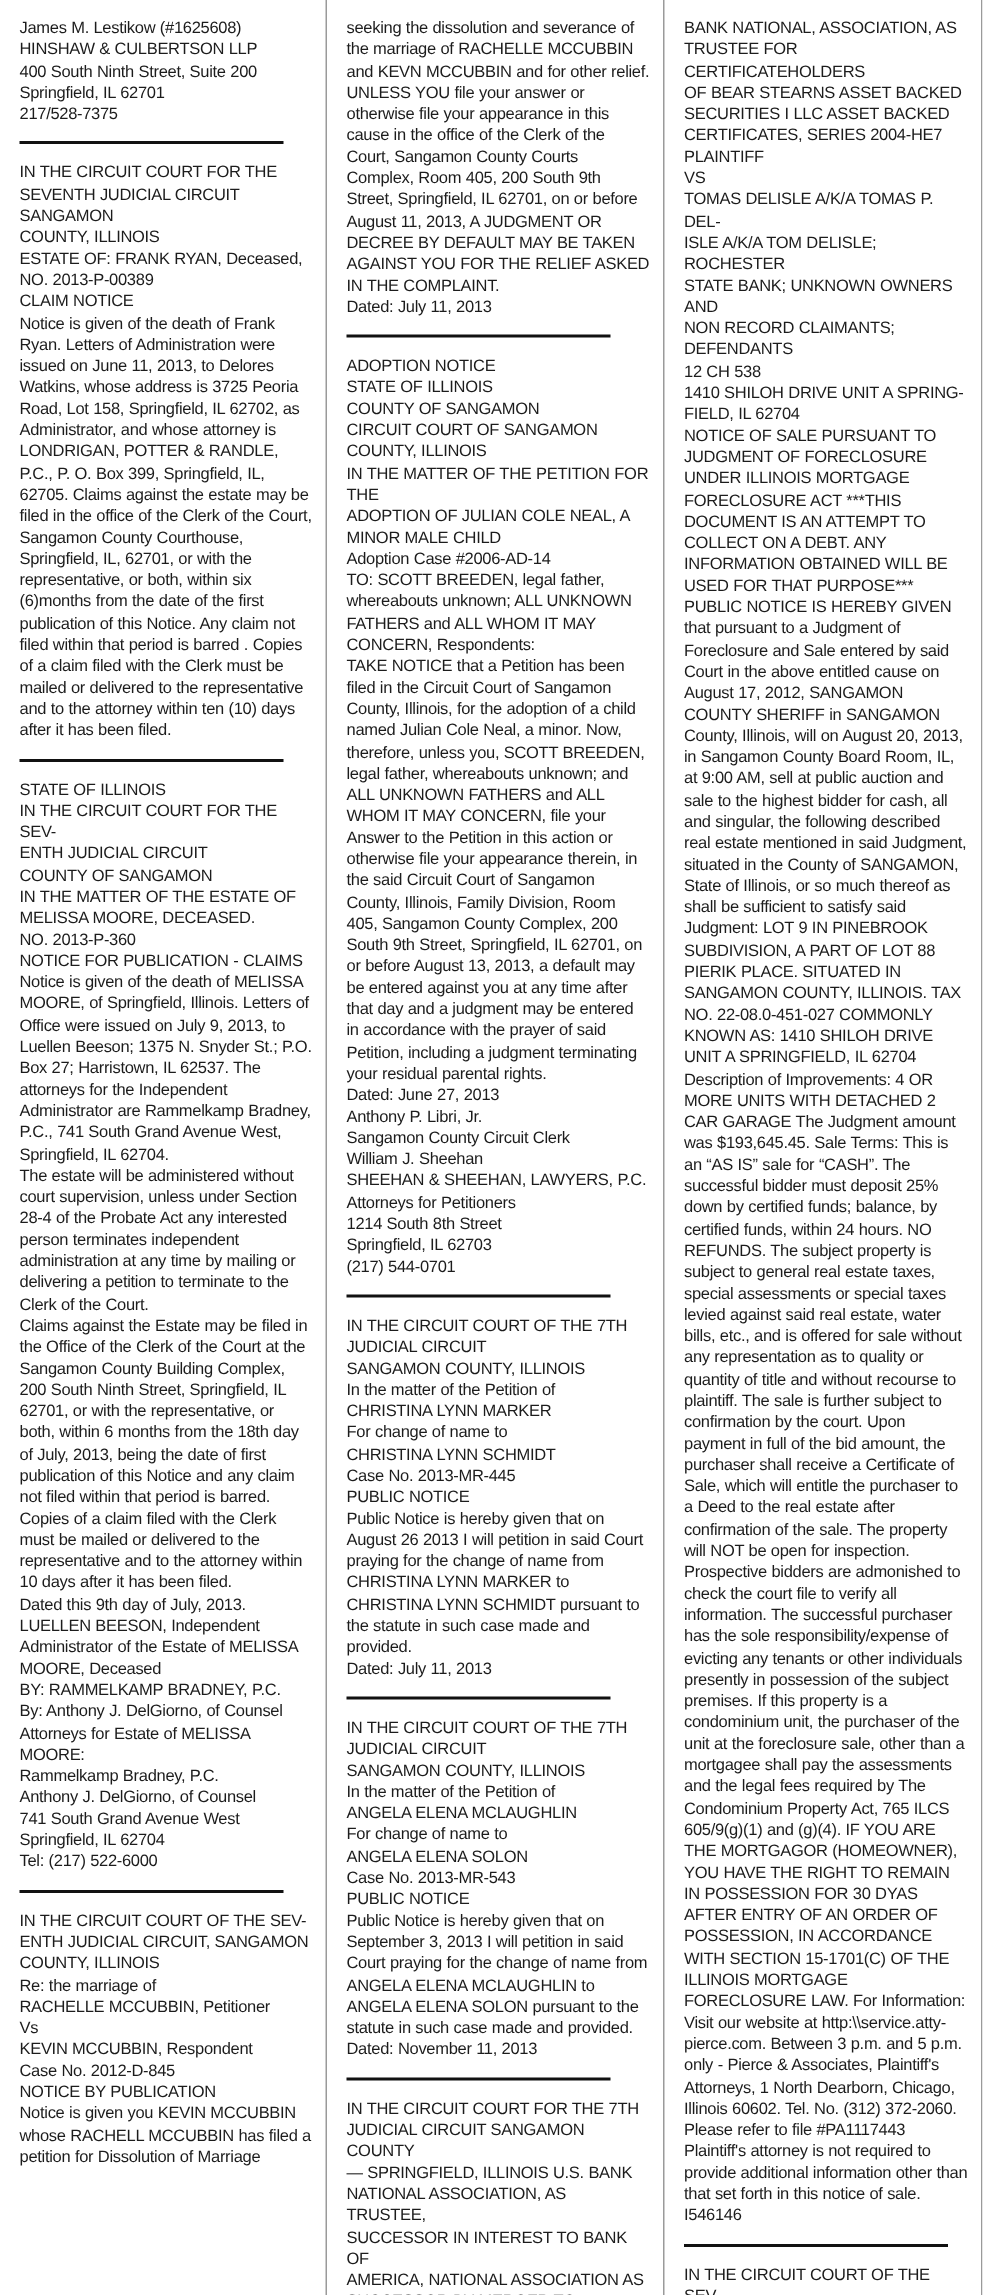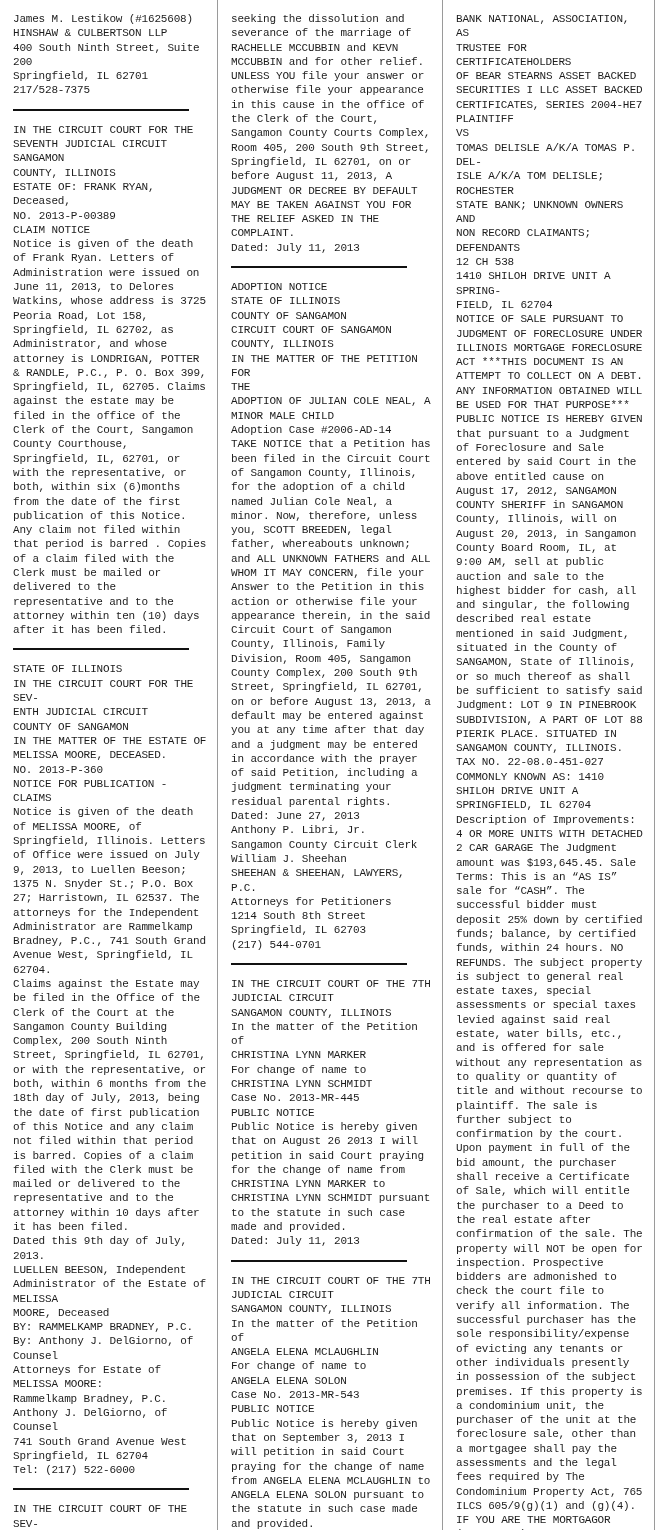--- a/index.html
+++ b/index.html
@@ -12,21 +12,20 @@
     height: 1530px;
     overflow: hidden;
     font-family: "Liberation Sans", sans-serif;
     color: var(--text-color, #1c1c1c);
   }
   .page {
     display: flex;
     width: 655px;
     height: 1530px;
     box-sizing: border-box;
-    font-family: Liberation Mono, monospace;
   }
   .col {
     box-sizing: border-box;
     padding: 12px 9px 0 13px;
     font-size: 11px;
     line-height: 14.3px;
     letter-spacing: -0.2px;
     overflow: hidden;
   }
   .col-1 { width: 218px; border-right: 1px solid var(--divider-color, #9a9a9a); }
@@ -72,20 +71,21 @@
       <article class="notice">
         <p>STATE OF ILLINOIS
 IN THE CIRCUIT COURT FOR THE SEV-
 ENTH JUDICIAL CIRCUIT
 COUNTY OF SANGAMON
 IN THE MATTER OF THE ESTATE OF
 MELISSA MOORE, DECEASED.
 NO. 2013-P-360
 NOTICE FOR PUBLICATION - CLAIMS</p>
         <p>Notice is given of the death of MELISSA MOORE, of Springfield, Illinois. Letters of Office were issued on July 9, 2013, to Luellen Beeson; 1375 N. Snyder St.; P.O. Box 27; Harristown, IL 62537.  The attorneys for the Independent Administrator are Rammelkamp Bradney, P.C., 741 South Grand Avenue West, Springfield, IL  62704.</p>
+        <p>The estate will be administered without court supervision, unless under Section 28-4 of the Probate Act any interested person terminates independent administration at any time by mailing or delivering a petition to terminate to the Clerk of the Court.</p>
         <p>Claims against the Estate may be filed in the Office of the Clerk of the Court at the Sangamon County Building Complex, 200 South Ninth Street, Springfield, IL  62701, or with the representative, or both, within 6 months from the 18th day of July, 2013, being the date of first publication of this Notice and any claim not filed within that period is barred.  Copies of a claim filed with the Clerk must be mailed or delivered to the representative and to the attorney within 10 days after it has been filed.</p>
         <p>Dated this 9th day of July, 2013.
 LUELLEN BEESON, Independent
 Administrator of the Estate of MELISSA
 MOORE, Deceased
 BY: RAMMELKAMP BRADNEY, P.C.
 By: Anthony J. DelGiorno, of Counsel
 Attorneys for Estate of MELISSA MOORE:
 Rammelkamp Bradney, P.C.
 Anthony J. DelGiorno, of Counsel
@@ -95,21 +95,21 @@
       </article>
       <div class="rule"></div>
       <article class="notice">
         <p>IN THE CIRCUIT COURT OF THE SEV-
 ENTH JUDICIAL CIRCUIT, SANGAMON
 COUNTY, ILLINOIS
 Re: the marriage of
 RACHELLE MCCUBBIN, Petitioner
 Vs
 KEVIN MCCUBBIN, Respondent
-Case No. 2012-D-647
+Case No. 2012-D-845
 NOTICE BY PUBLICATION</p>
         <p>Notice is given you KEVIN MCCUBBIN whose RACHELL MCCUBBIN has filed a petition for Dissolution of Marriage</p>
       </article>
     </div>
   <div class="col col-2">
       <article class="notice">
         <p>seeking the dissolution and severance of the marriage of RACHELLE MCCUBBIN and KEVN MCCUBBIN and for other relief. UNLESS YOU file your answer or otherwise file your appearance in this cause in the office of the Clerk of the Court, Sangamon County Courts Complex, Room 405, 200 South 9th Street, Springfield, IL 62701, on or before August 11, 2013, A JUDGMENT OR DECREE BY DEFAULT MAY BE TAKEN AGAINST YOU FOR THE RELIEF ASKED IN THE COMPLAINT.
 Dated: July 11, 2013</p>
       </article>
       <div class="rule"></div>
@@ -117,20 +117,21 @@
         <p>ADOPTION NOTICE
 STATE OF ILLINOIS
 COUNTY OF SANGAMON
 CIRCUIT COURT OF SANGAMON
 COUNTY, ILLINOIS
 IN THE MATTER OF THE PETITION FOR
 THE
 ADOPTION OF JULIAN COLE NEAL, A
 MINOR MALE CHILD
 Adoption Case #2006-AD-14</p>
+        <p>TO: SCOTT BREEDEN, legal father, whereabouts unknown; ALL UNKNOWN FATHERS and ALL WHOM IT MAY CONCERN, Respondents:</p>
         <p>TAKE NOTICE that a Petition has been filed in the Circuit Court of Sangamon County, Illinois, for the adoption of a child named Julian Cole Neal, a minor. Now, therefore, unless you, SCOTT BREEDEN, legal father, whereabouts unknown; and ALL UNKNOWN FATHERS and ALL WHOM IT MAY CONCERN, file your Answer to the Petition in this action or otherwise file your appearance therein, in the said Circuit Court of Sangamon County, Illinois, Family Division, Room 405, Sangamon County Complex, 200 South 9th Street, Springfield, IL 62701, on or before August 13, 2013, a default may be entered against you at any time after that day and a judgment may be entered in accordance with the prayer of said Petition, including a judgment terminating your residual parental rights.</p>
         <p>Dated: June 27, 2013
 Anthony P. Libri, Jr.
 Sangamon County Circuit Clerk
 William J. Sheehan
 SHEEHAN &amp; SHEEHAN, LAWYERS, P.C.
 Attorneys for Petitioners
 1214 South 8th Street
 Springfield, IL  62703
 (217) 544-0701</p>

